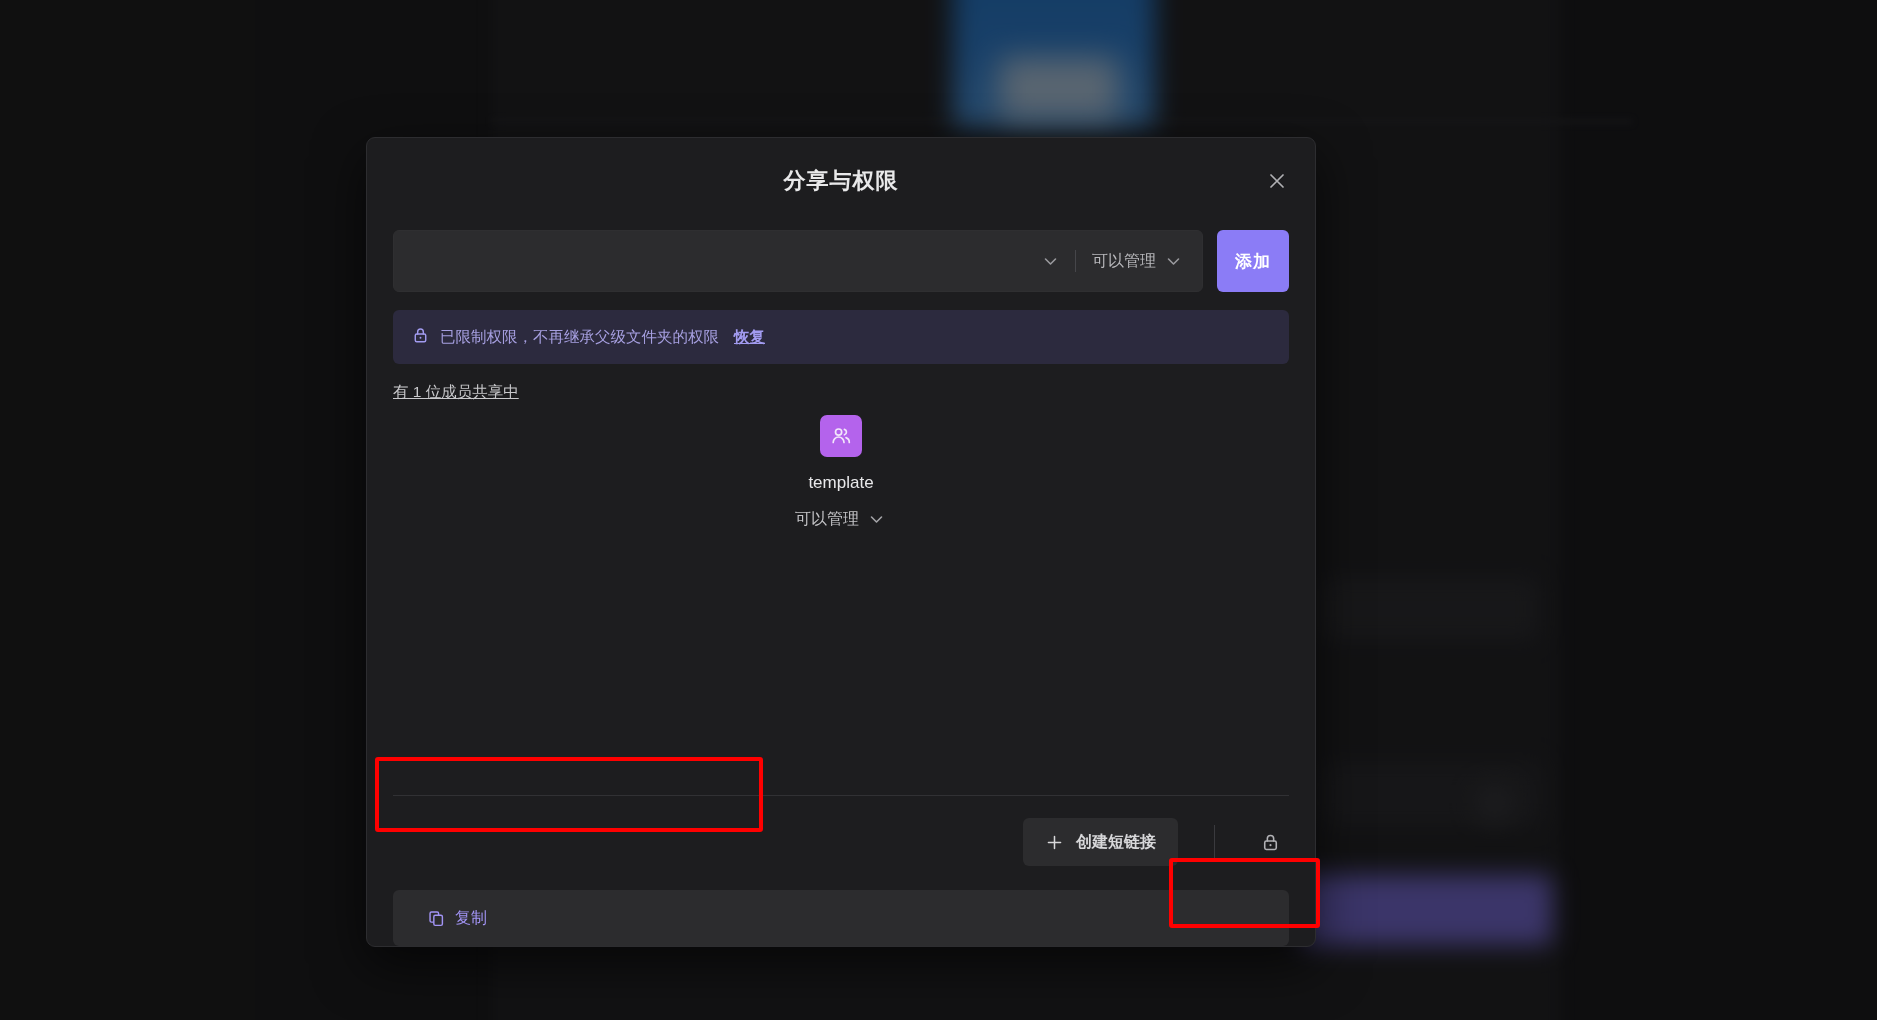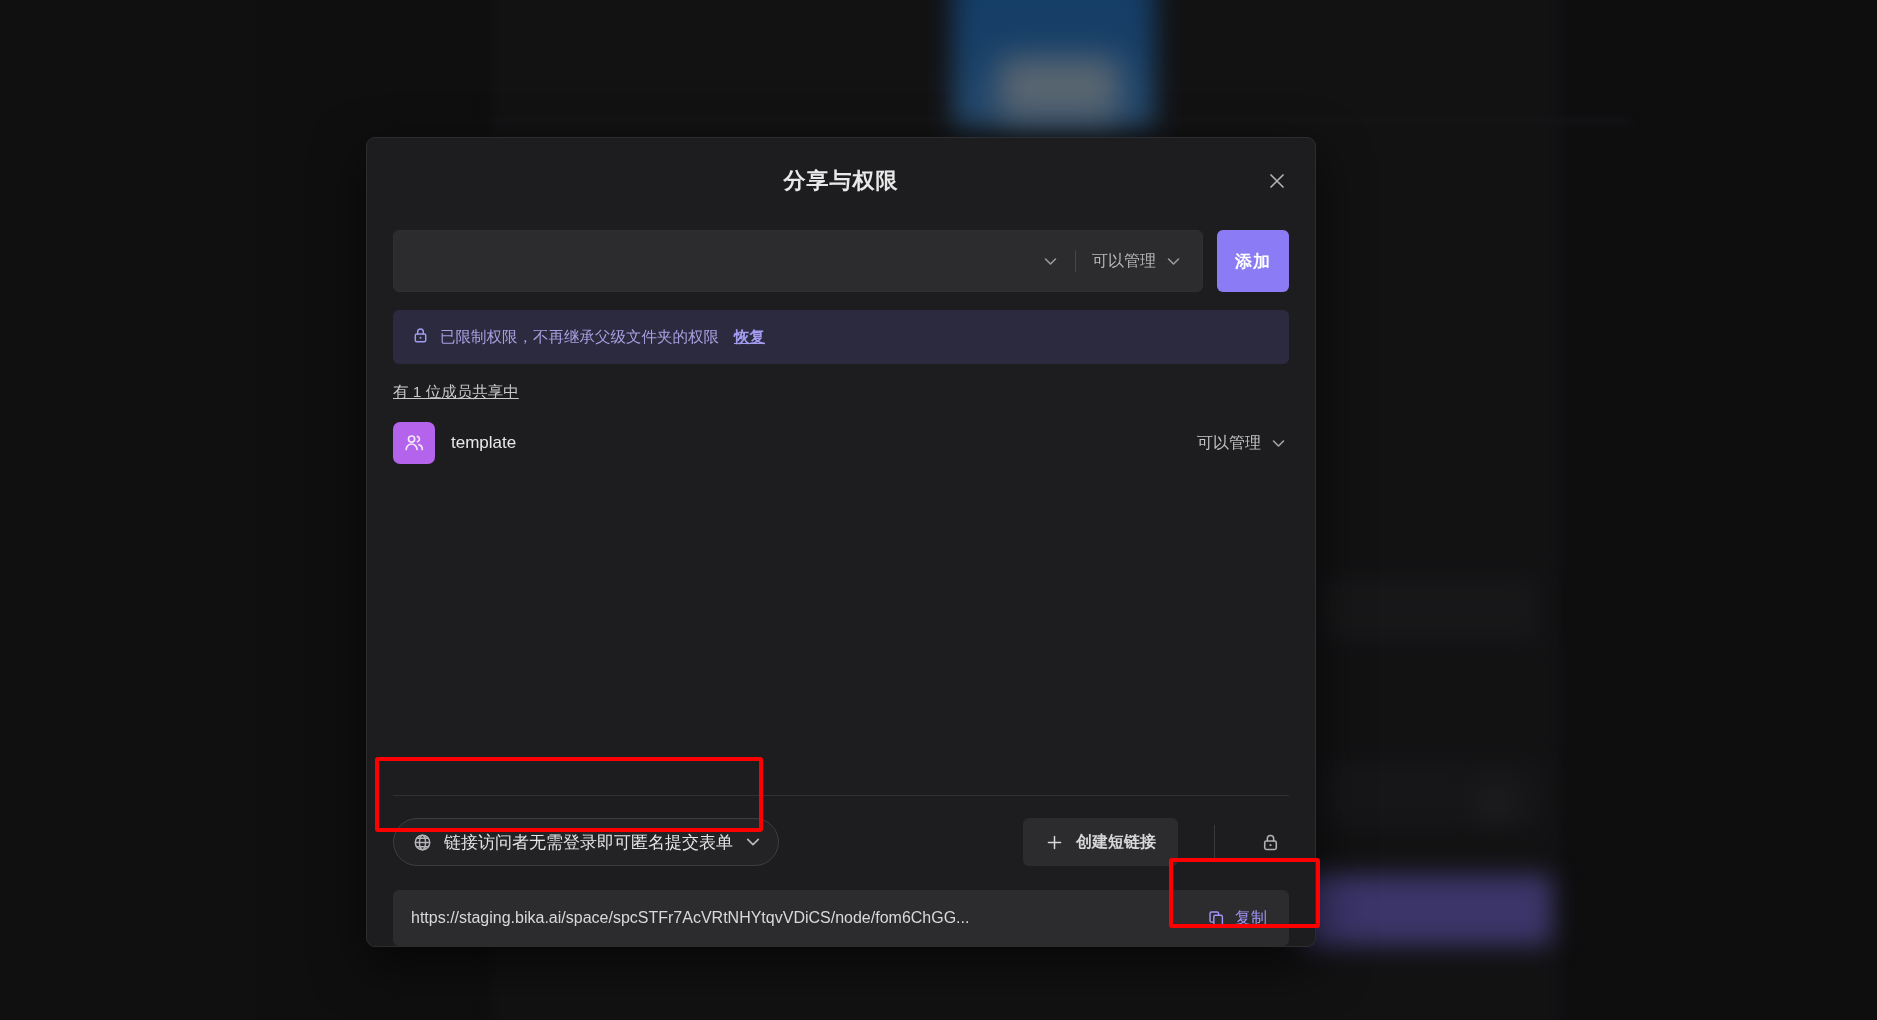--- a/index.html
+++ b/index.html
@@ -218,20 +218,21 @@
     cursor: pointer;
   }
 
   
   .member-list { flex: 1; min-height: 0; overflow-y: auto; padding: 12px 26px 0 26px; }
   .member-row {
     display: flex;
     align-items: center;
     height: 56px;
     gap: 16px;
+    flex-direction: column;
   }
   .avatar {
     width: 42px; height: 42px;
     flex: none;
     background: #b463ec;
     border-radius: 7px;
     display: flex; align-items: center; justify-content: center;
   }
   .member-name { flex: 1; font-size: 17px; color: #e8e8ea; }
   .member-role {
@@ -411,52 +412,40 @@
             <svg width="17" height="17" viewBox="0 0 17 17" fill="none" stroke="#a4a4a8" stroke-width="1.6" stroke-linecap="round" stroke-linejoin="round">
               <path d="M3.5 6 L8.5 11 L13.5 6"></path>
             </svg>
           </span>
         </div>
       </div>
 
       <div class="divider"></div>
 
       <div class="link-row">
-        <div class="access-pill">
-          <svg width="21" height="21" viewBox="0 0 22 22" fill="none" stroke="#b6b6ba" stroke-width="1.5">
-            <circle cx="11" cy="11" r="7.6"></circle>
-            <ellipse cx="11" cy="11" rx="3.2" ry="7.6"></ellipse>
-            <path d="M3.6 11 H18.4 M5 6.6 H17 M5 15.4 H17"></path>
-          </svg>
-          <span class="access-pill-label">链接访问者无需登录即可匿名提交表单</span>
-          <svg width="18" height="18" viewBox="0 0 17 17" fill="none" stroke="#b6b6ba" stroke-width="1.6" stroke-linecap="round" stroke-linejoin="round">
-            <path d="M3.5 6 L8.5 11 L13.5 6"></path>
-          </svg>
-        </div>
 
         <div class="link-row-right">
           <button class="short-link-btn">
             <svg width="19" height="19" viewBox="0 0 20 20" fill="none" stroke="#d8d8da" stroke-width="1.6" stroke-linecap="round">
               <path d="M10 3.6 V16.4 M3.6 10 H16.4"></path>
             </svg>
             <span class="short-link-label">创建短链接</span>
           </button>
           <span class="footer-vdiv"></span>
           <span class="lock-btn">
             <svg width="21" height="21" viewBox="0 0 20 20" fill="none" stroke="#b2b2b6" stroke-width="1.5">
               <rect x="4.5" y="8.6" width="11" height="8" rx="1.6"></rect>
               <path d="M7 8.6 V6.3 A3 3 0 0 1 13 6.3 V8.6" stroke-linecap="round"></path>
               <circle cx="10" cy="12.5" r="1" fill="#b2b2b6" stroke="none"></circle>
             </svg>
           </span>
         </div>
       </div>
 
       <div class="url-row">
-        <span class="url-text">https://staging.bika.ai/space/spcSTFr7AcVRtNHYtqvVDiCS/node/fom6ChGG...</span>
         <button class="copy-btn">
           <svg width="19" height="19" viewBox="0 0 20 20" fill="none" stroke="#a294f5" stroke-width="1.5" stroke-linejoin="round">
             <rect x="3.2" y="3.2" width="9" height="10.6" rx="1.5"></rect>
             <rect x="7.2" y="6.6" width="9" height="10.6" rx="1.5" fill="#2c2c2e"></rect>
           </svg>
           <span class="copy-label">复制</span>
         </button>
       </div>
 
     </div>

